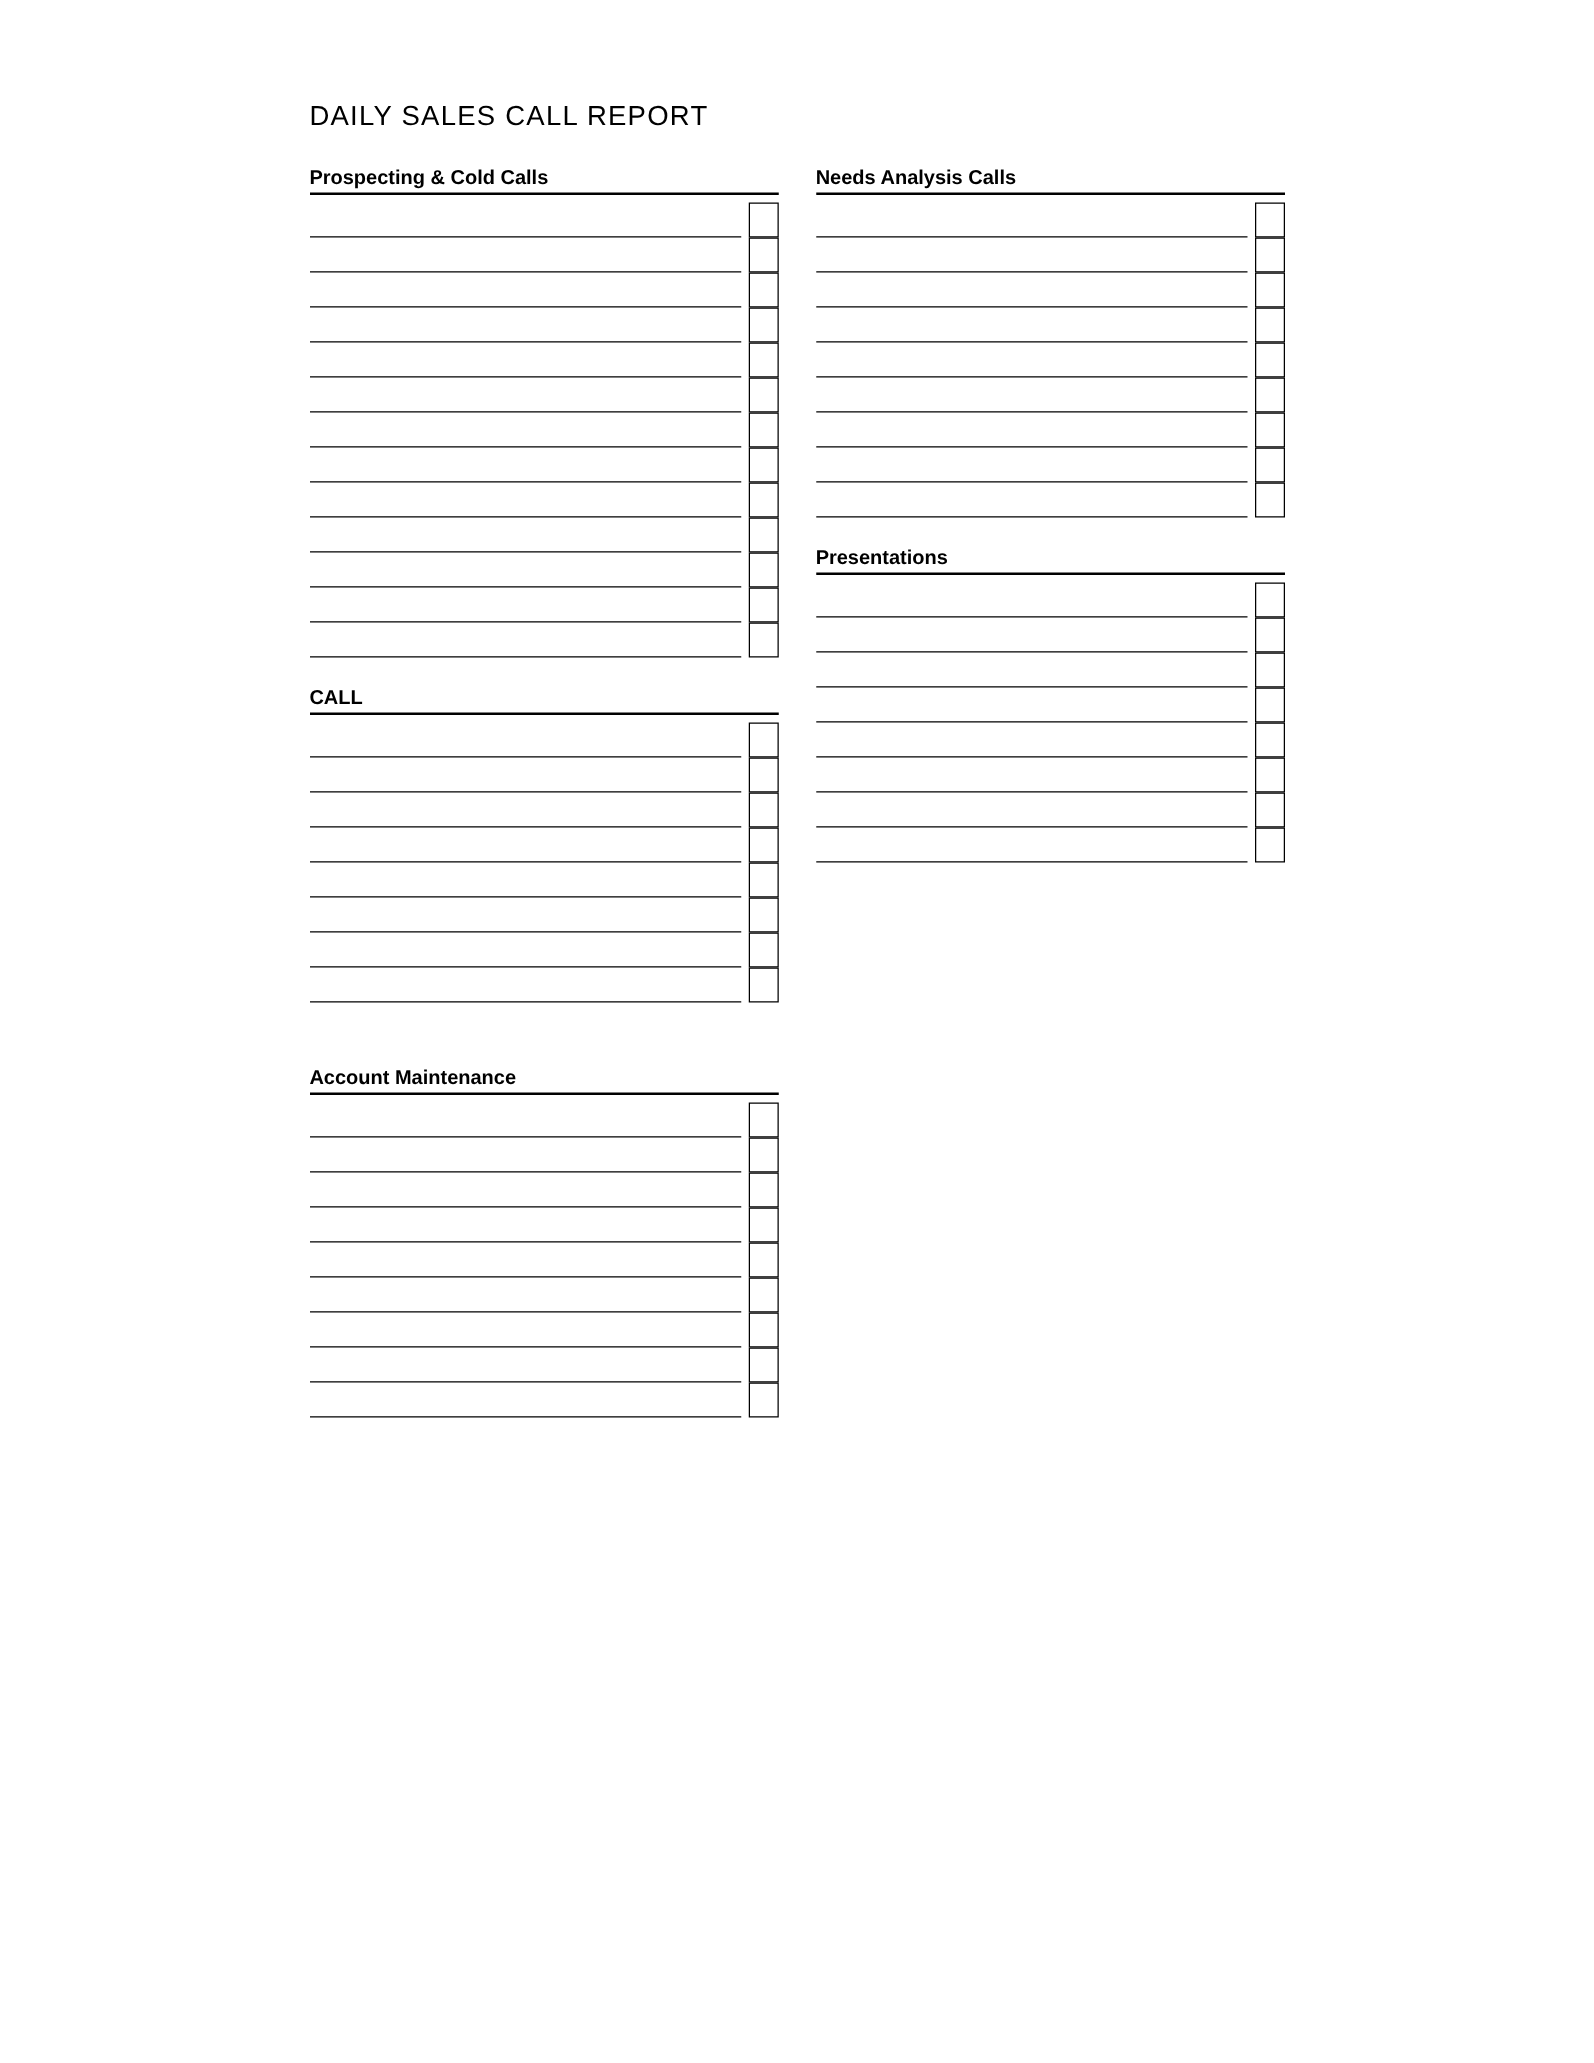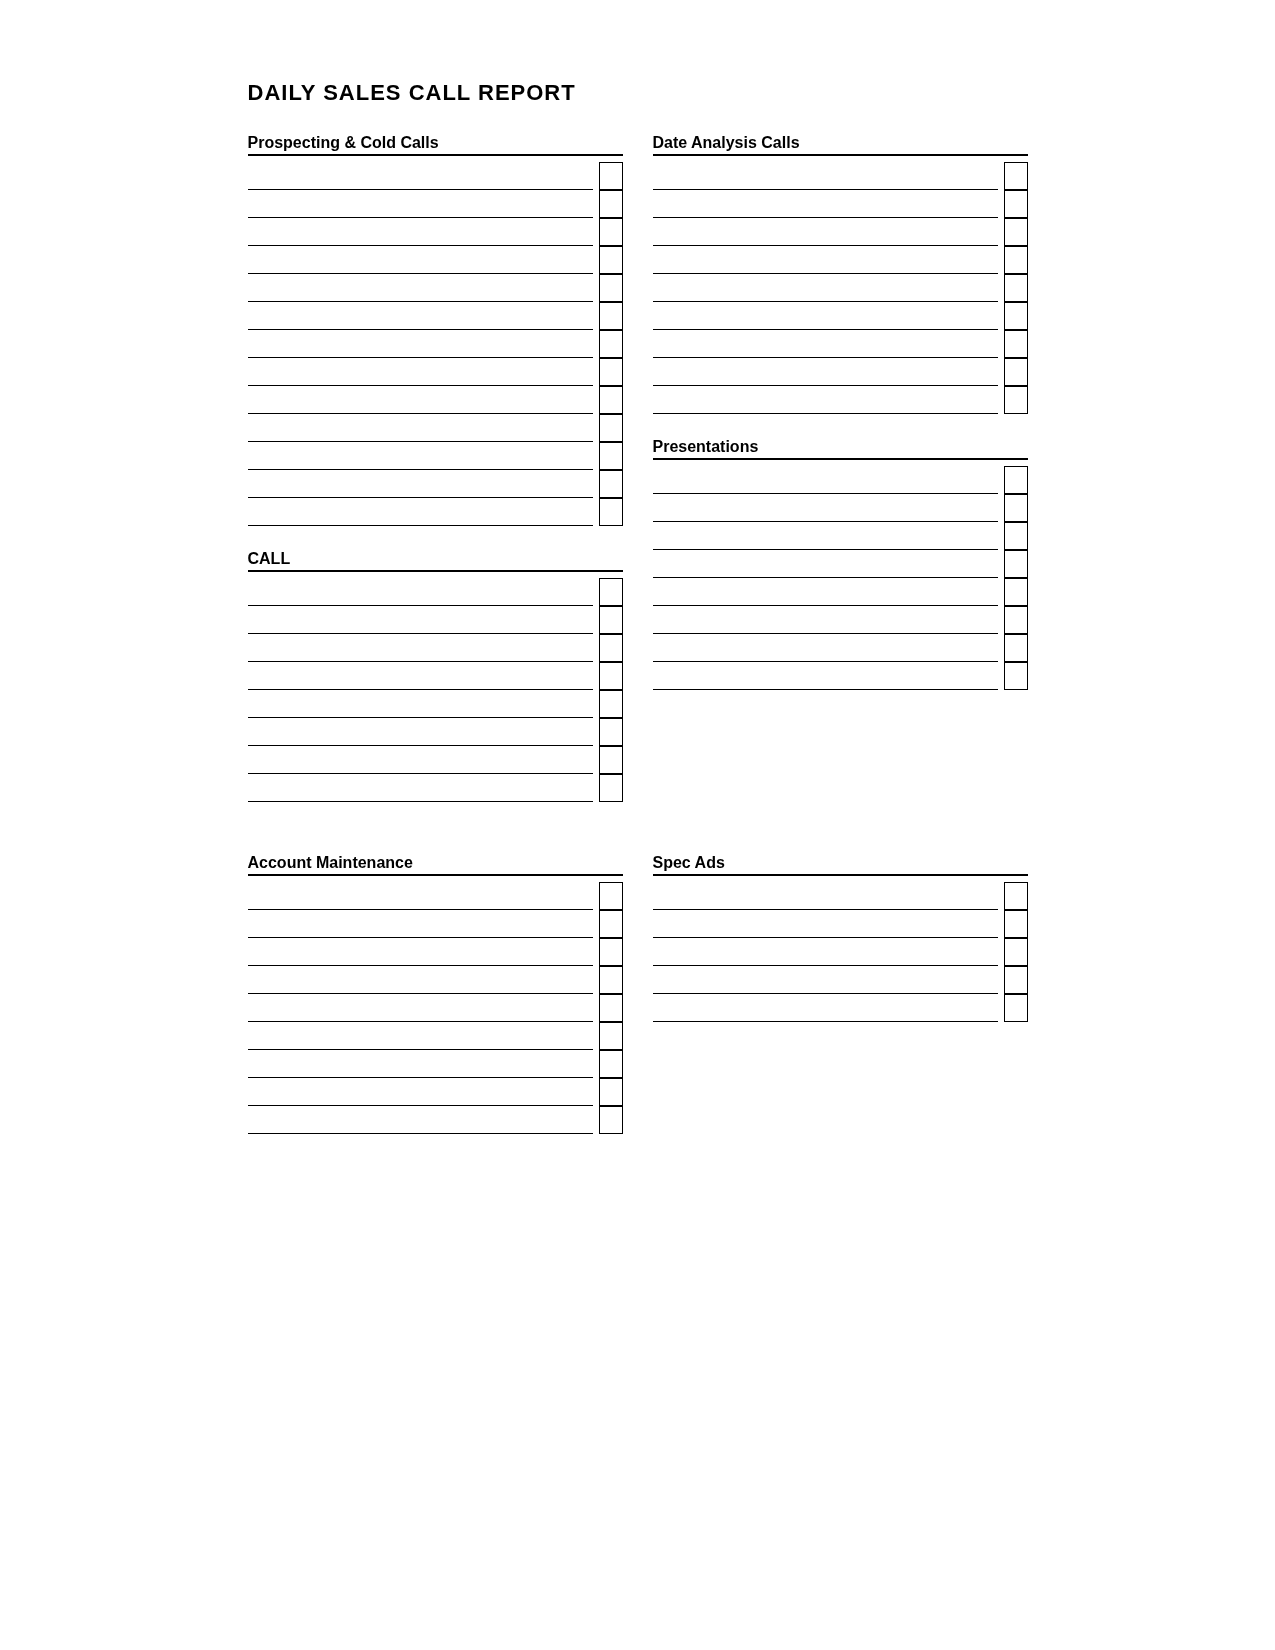--- a/index.html
+++ b/index.html
@@ -18,21 +18,21 @@
       align-items: flex-start;
     }
 
     .page {
       width: 900px;
       padding: 80px 60px;
     }
 
     .report-title {
       font-size: 22px;
-      font-weight: bold;
+      font-weight: normal;
       letter-spacing: 1px;
       margin-bottom: 28px;
     }
 
     .header-fields {
       margin-bottom: 28px;
     }
 
     .header-field {
       display: flex;
@@ -178,21 +178,21 @@
               <div class="row-box"></div>
             </div>
         </div>
       </div>
 
     </div>
 
     <div class="column">
 
       <div class="section">
-        <div class="section-title">Date Analysis Calls</div>
+        <div class="section-title">Needs Analysis Calls</div>
         <div class="rows-container">
           <div class="rows-lines" id="needs-analysis-lines">
               <div class="row-line"></div>
               <div class="row-line"></div>
               <div class="row-line"></div>
               <div class="row-line"></div>
               <div class="row-line"></div>
               <div class="row-line"></div>
               <div class="row-line"></div>
               <div class="row-line"></div>
@@ -269,36 +269,17 @@
               <div class="row-box"></div>
               <div class="row-box"></div>
             </div>
         </div>
       </div>
     </div>
 
     <div class="column">
 
 
-      <div class="section">
-        <div class="section-title">Spec Ads</div>
-        <div class="rows-container">
-          <div class="rows-lines" id="spec-ads-lines">
-              <div class="row-line"></div>
-              <div class="row-line"></div>
-              <div class="row-line"></div>
-              <div class="row-line"></div>
-              <div class="row-line"></div>
-            </div>
-          <div class="rows-boxes" id="spec-ads-boxes">
-              <div class="row-box"></div>
-              <div class="row-box"></div>
-              <div class="row-box"></div>
-              <div class="row-box"></div>
-              <div class="row-box"></div>
-            </div>
-        </div>
-      </div>
 
     </div>
   </div>
 
 </div>
 
 </body></html>

